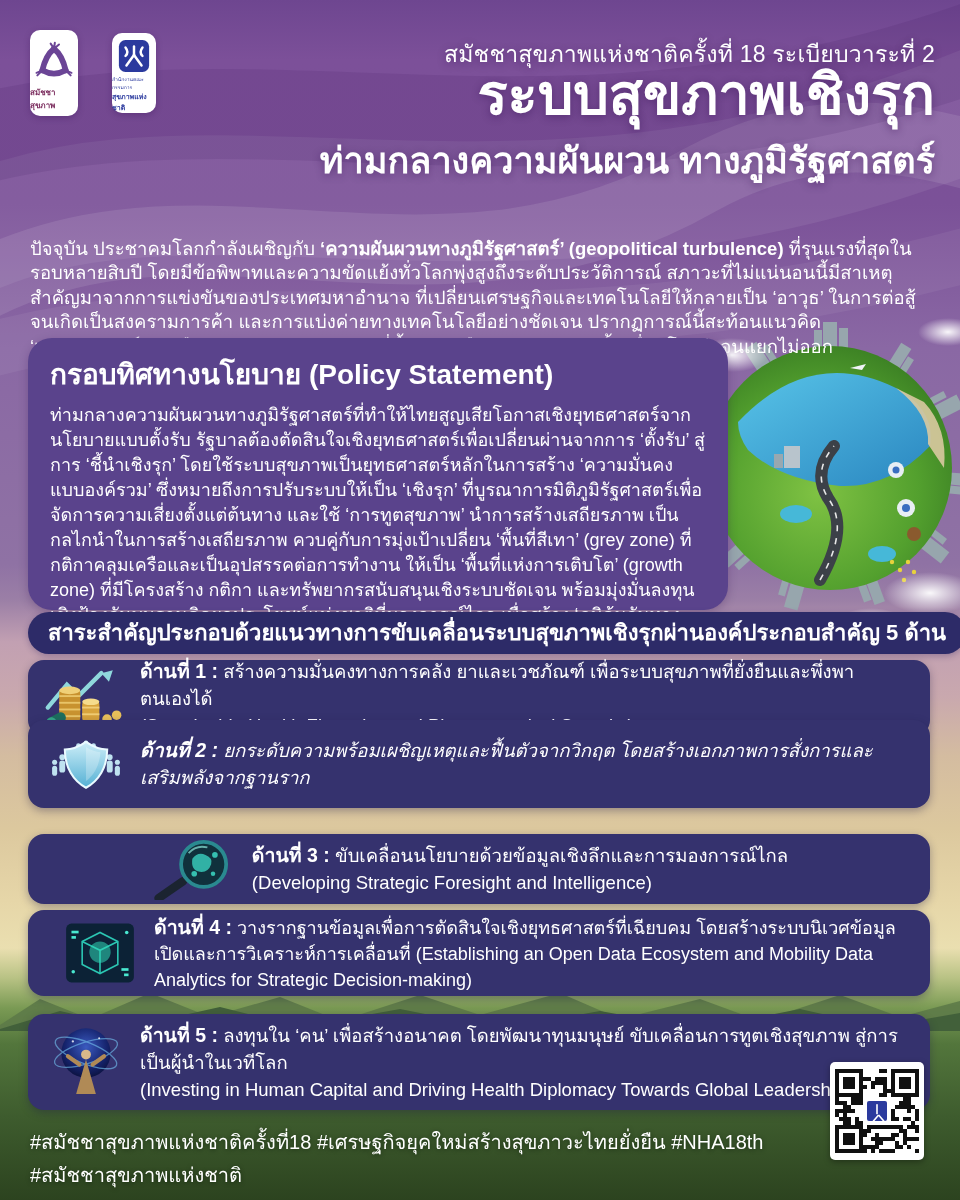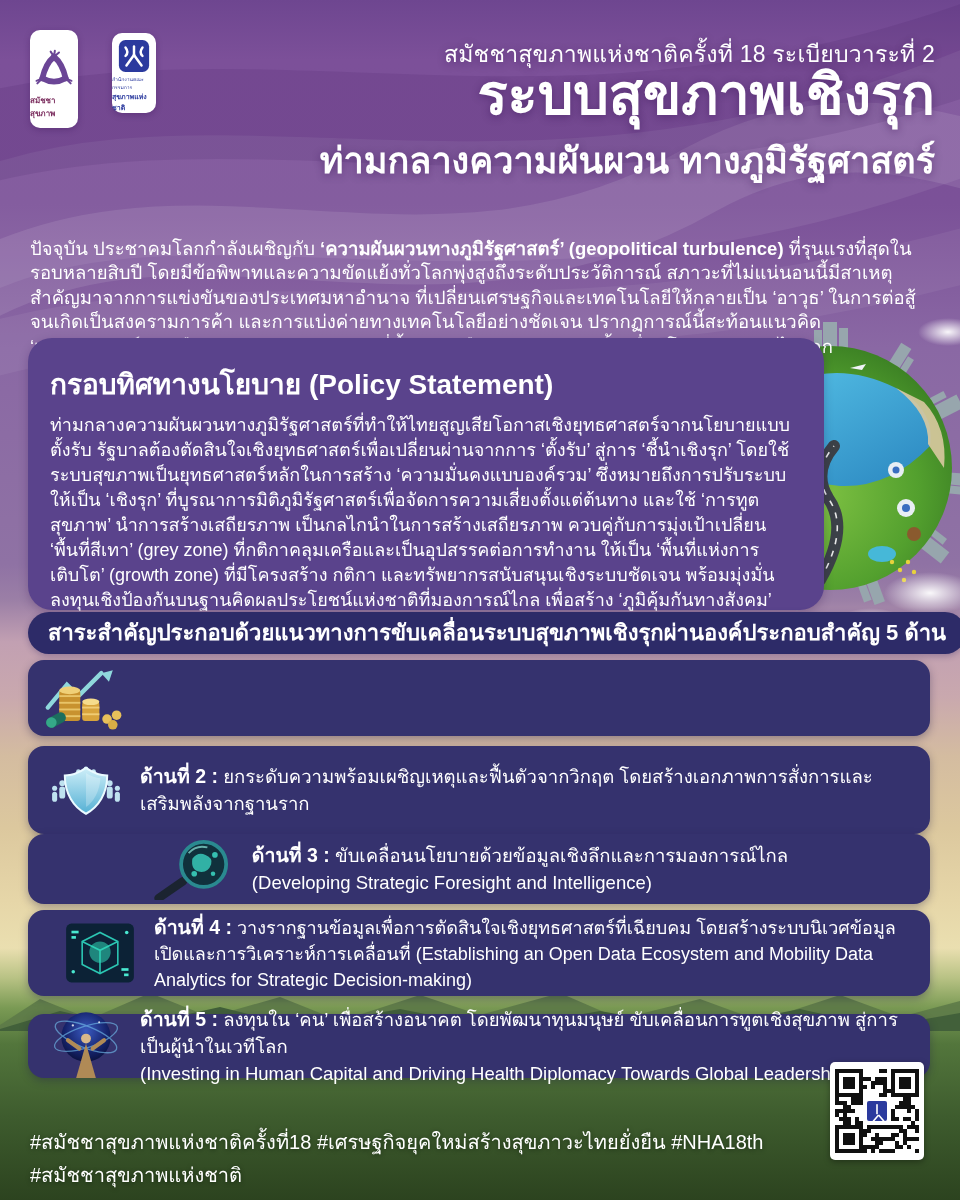--- a/index.html
+++ b/index.html
@@ -16,33 +16,33 @@
   
   .hdr-waves{left:0;top:0;z-index:1;pointer-events:none;}
   .hdr-text{right:25px;text-align:right;z-index:2;text-shadow:0 2px 8px rgba(50,15,80,.45);}
   .agenda{top:36px;font-size:23px;font-weight:500;letter-spacing:.2px;}
   .title{top:64px;font-size:56px;font-weight:800;line-height:1.1;}
   .subtitle{top:132px;font-size:36px;font-weight:800;}
   .subtitle-en{top:176px;font-size:25px;font-weight:400;}
 
   .logo-card{background:#fff;border-radius:10px;z-index:2;display:flex;flex-direction:column;
     align-items:center;justify-content:flex-start;box-shadow:0 2px 6px rgba(60,20,90,.35);}
-  .logo1{left:30px;top:30px;width:48px;height:80px;padding-top:18px;}
+  .logo1{left:30px;top:30px;width:48px;height:80px;padding-top:6px;justify-content:center;}
   .logo2{left:112px;top:33px;width:44px;height:74px;padding-top:6px;}
   .logo1 .lbl{font-size:8px;font-weight:700;color:#7b2d5e;margin-top:2px;}
   .logo2 .lbl1{font-size:5px;color:#2b3a9e;margin-top:2px;}
   .logo2 .lbl2{font-size:7px;font-weight:700;color:#2b3a9e;}
 
   
   .intro{left:30px;top:218px;width:902px;font-size:18.5px;line-height:24.5px;z-index:2;}
   .intro b{font-weight:800;}
 
   
-  .policy{left:28px;top:338px;width:796px;height:272px;background:#5a438c;border-radius:24px;
-    z-index:2;padding:20px 22px;box-sizing:border-box;box-shadow:0 3px 10px rgba(40,10,70,.25);}
+  .policy{left:28px;top:338px;width:700px;height:272px;background:#5a438c;border-radius:24px;
+    z-index:2;padding:10px 22px;box-sizing:border-box;box-shadow:0 3px 10px rgba(40,10,70,.25);}
   .policy h2{margin:4px 0 7px 0;font-size:28px;font-weight:800;}
   .policy .body{font-size:18px;line-height:25px;}
 
   
   .globe{left:700px;top:318px;z-index:1;}
   .cloud{position:absolute;border-radius:50%;z-index:1;
     background:radial-gradient(closest-side,rgba(255,255,255,.95),rgba(255,255,255,0));}
 
   
   .banner{left:28px;top:612px;height:42px;line-height:42px;padding:0 20px;background:#2d2b68;
@@ -50,25 +50,25 @@
     box-shadow:0 2px 6px rgba(40,30,90,.3);}
   .card{left:28px;width:902px;background:#35326e;border-radius:16px;z-index:2;display:flex;
     align-items:center;box-sizing:border-box;padding:6px 30px 6px 14px;
     box-shadow:0 3px 8px rgba(30,25,70,.35);}
   .card .icon{flex:0 0 88px;margin-right:10px;display:flex;justify-content:center;}
   .card p{margin:0;font-size:18.5px;line-height:27px;}
   .card p b{font-size:19.5px;}
   .card .en{display:block;}
   .card .en.inline{display:inline;}
   .c1{top:660px;height:76px;}
-  .c2{top:746px;height:88px;}
+  .c2{top:720px;height:88px;font-style:italic;}
   .c3{top:834px;height:70px;justify-content:center;}
   .c4{top:910px;height:86px;padding-left:28px;}
   .c4 p{font-size:18px;line-height:26px;}
-  .c5{top:1014px;height:64px;}
+  .c5{top:1014px;height:96px;}
 
   .ridge{left:0;top:985px;z-index:1;}
 
   
   .footer{left:30px;top:1126px;width:800px;font-size:20px;line-height:33px;z-index:3;
     text-shadow:0 1px 4px rgba(0,20,0,.5);}
   .qr{left:830px;top:1062px;width:94px;height:98px;background:#fff;border-radius:5px;z-index:3;
     display:flex;align-items:center;justify-content:center;box-shadow:0 2px 6px rgba(0,0,0,.35);}
 </style>
 </head>
@@ -251,20 +251,21 @@
           <circle cx="68" cy="56" r="5" fill="#e8c05a"></circle>
             <circle cx="78" cy="52" r="5" fill="#e8c05a"></circle>
             <circle cx="74" cy="62" r="5" fill="#d8ae46"></circle>
         </g>
         <g transform="rotate(-28 14 58)">
           <rect x="4" y="52" width="22" height="11" rx="5.5" fill="#1c6e5e"></rect>
           <rect x="4" y="52" width="11" height="11" rx="5.5" fill="#35a888"></rect>
         </g>
       </svg>
     </div>
+    <p><b>ด้านที่ 1 :</b> <span>สร้างความมั่นคงทางการคลัง ยาและเวชภัณฑ์ เพื่อระบบสุขภาพที่ยั่งยืนและพึ่งพาตนเองได้</span><span class="en">(Sustainable Health Financing and Pharmaceutical Security)</span></p>
   </div>
 
   <div class="abs card c2">
     <div class="icon">
       <svg width="78" height="66" viewBox="0 0 92 68">
         <defs>
             <linearGradient id="gSh" x1="0" y1="0" x2="0" y2="1">
           <stop offset="0%" stop-color="#cdeef8"></stop>
               <stop offset="100%" stop-color="#54b0d4"></stop>
             </linearGradient>

